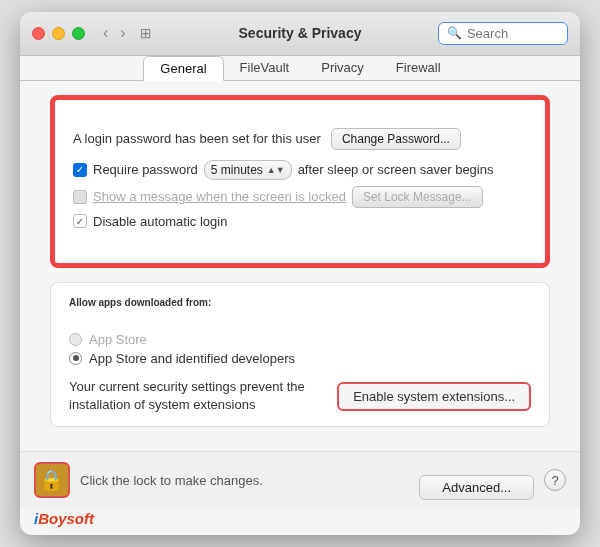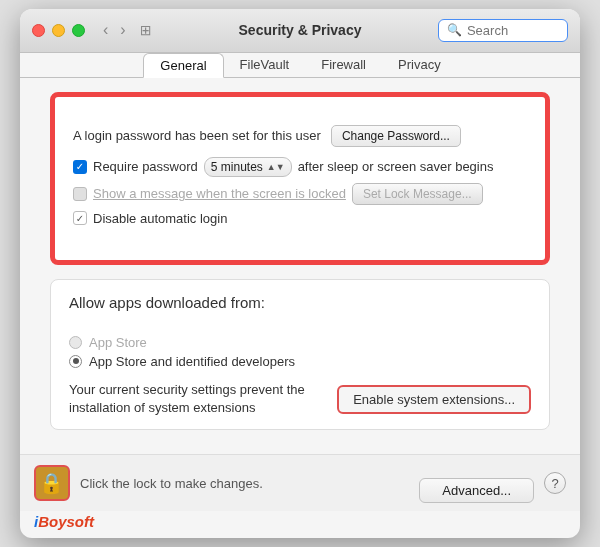--- a/index.html
+++ b/index.html
@@ -206,21 +206,21 @@
       cursor: pointer;
       color: #aaa;
     }
     .apps-section {
       background: #fff;
       border-radius: 8px;
       padding: 14px 18px 12px;
       margin-bottom: 14px;
       border: 1px solid #ddd;
     }
-    .allow-label { font-size: 15px; color: #333; margin-bottom: 24px; }
+    .allow-label { font-size: 10px; color: #333; margin-bottom: 24px; font-weight: bold; }
     .radio-row {
       display: flex;
       align-items: center;
       gap: 7px;
       margin-bottom: 4px;
     }
     .radio-empty {
       width: 13px;
       height: 13px;
       border-radius: 50%;
@@ -342,22 +342,22 @@
     <div class="search-box">
       <span class="search-icon-svg">🔍</span>
       <input type="text" placeholder="Search" style="">
     </div>
   </div>
 
   <div class="tabs-container">
     <div class="tabs-inner">
       <button class="tab active">General</button>
       <button class="tab">FileVault</button>
+      <button class="tab">Privacy</button>
       <button class="tab">Firewall</button>
-      <button class="tab">Privacy</button>
     </div>
   </div>
 
   <div class="content-area">
 
     <div class="section">
       <div class="login-row">
         <span class="login-text">A login password has been set for this user</span>
         <button class="change-pwd-btn">Change Password...</button>
       </div>

